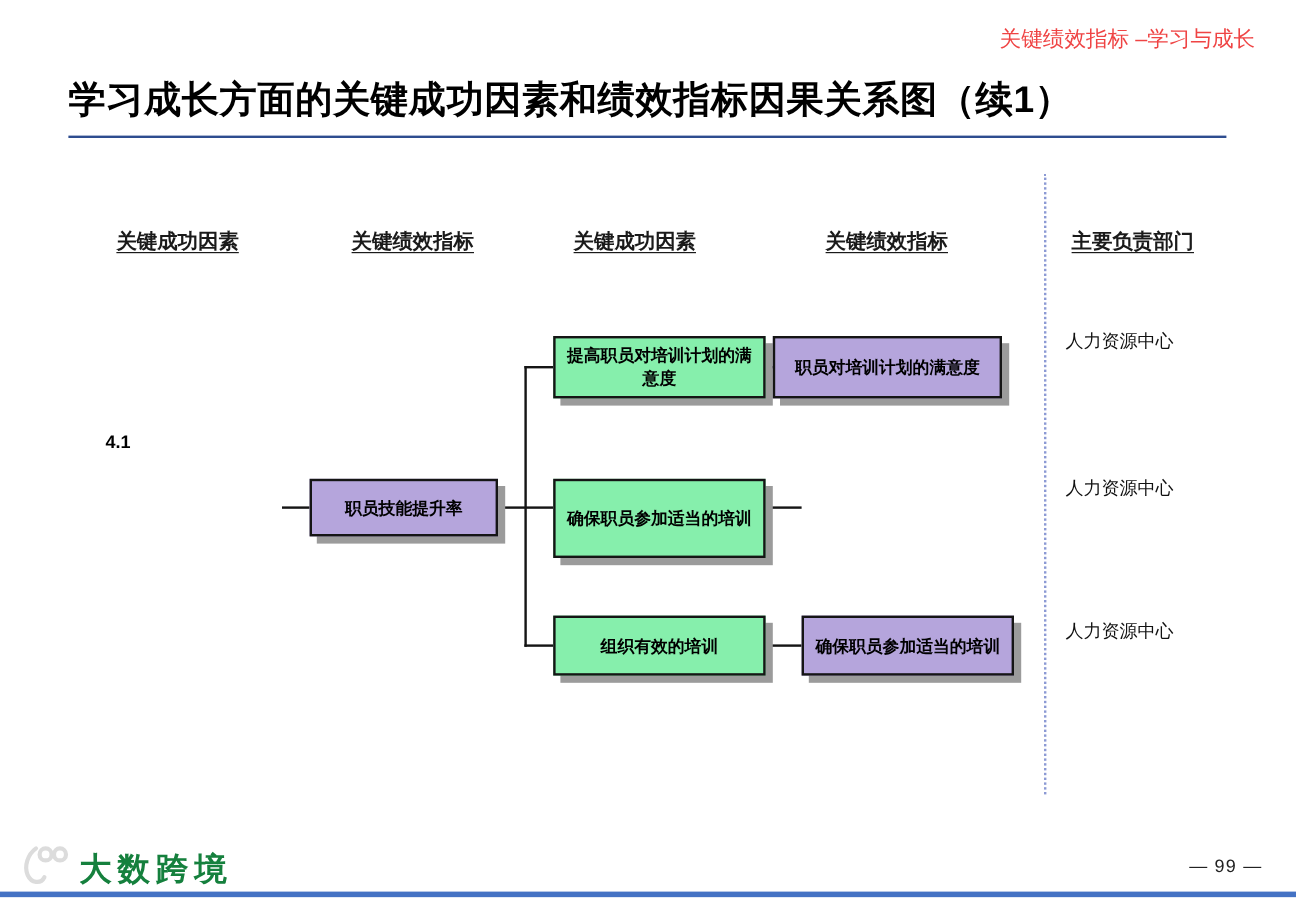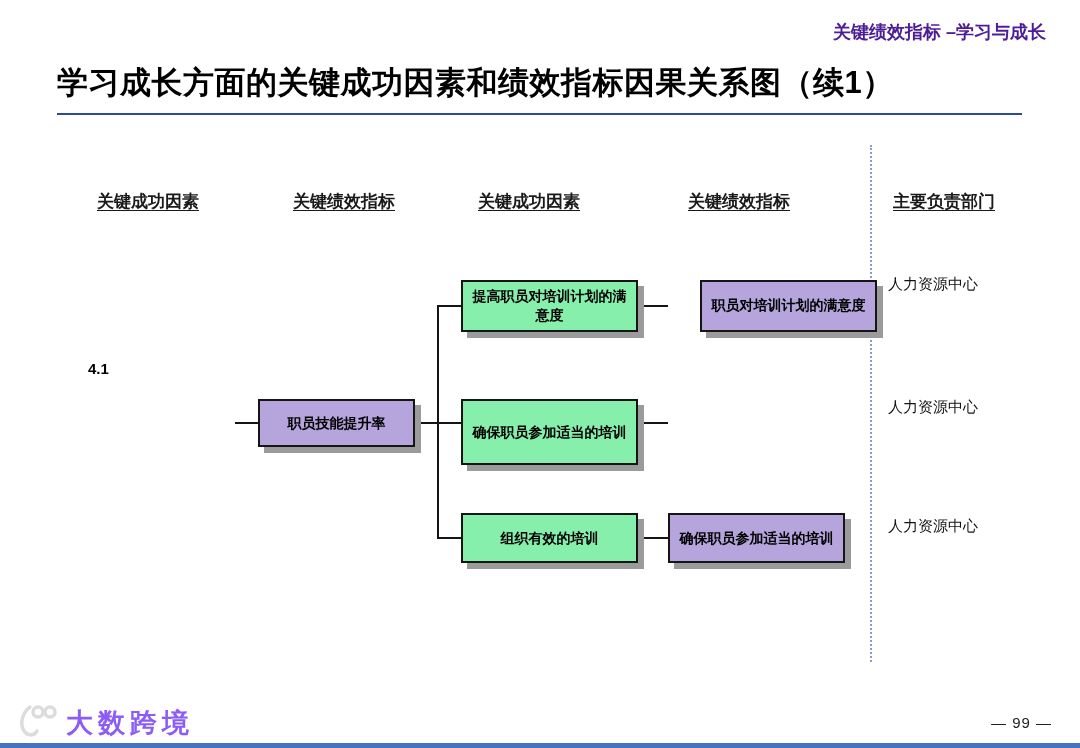--- a/index.html
+++ b/index.html
@@ -2,21 +2,21 @@
 <html><head>
 <meta charset="utf-8">
 <style>
   html,body { margin:0; padding:0; background:#ffffff; }
   .slide {
     position:relative; width:1080px; height:748px; background:#ffffff;
     font-family:"Liberation Sans", sans-serif; color:#111; overflow:hidden;
   }
   .slide-tag {
     position:absolute; top:20px; right:34px;
-    font-size:18px; font-weight:bold; color:#4c1d95;
+    font-size:18px; font-weight:normal; color:#ef4444;
   }
   .page-title {
     position:absolute; left:57px; top:62px; margin:0; width:980px;
     font-size:31px; font-weight:bold; color:#000; letter-spacing:0.5px; white-space:nowrap;
   }
   .title-rule {
     position:absolute; left:57px; top:113px; width:965px; height:2px;
     background:#2e4d8f;
   }
   .colhead {
@@ -35,41 +35,41 @@
   .box {
     position:absolute; box-sizing:border-box; background:#86efac;
     border:2px solid #151515; box-shadow:6px 6px 0 #9b9b9b;
     display:flex; align-items:center; justify-content:center; text-align:center;
     font-size:14px; font-weight:bold; line-height:1.35; color:#000; padding:2px 5px;
   }
   .purple { background:#b5a5dc; }
   .b-root-csf { left:77px;  top:399px; width:158px; height:48px; }
   .b-root-kpi { left:258px; top:399px; width:157px; height:48px; }
   .b-csf-a   { left:461px; top:280px; width:177px; height:52px; }
-  .b-kpi-a   { left:700px; top:280px; width:177px; height:52px;font-family:Liberation Mono, monospace; }
+  .b-kpi-a   { left:644px; top:280px; width:191px; height:52px; }
   .b-csf-b   { left:461px; top:399px; width:177px; height:66px; }
   .b-kpi-b   { left:668px; top:399px; width:177px; height:48px; }
   .b-csf-c   { left:461px; top:513px; width:177px; height:50px; }
   .b-kpi-c   { left:668px; top:513px; width:177px; height:50px; }
   .line { position:absolute; background:#151515; }
   .l1 { left:235px; top:422px; width:23px; height:2px; }
   .l2 { left:415px; top:422px; width:46px; height:2px; }
   .lv { left:437px; top:305px; width:2px;  height:234px; }
   .l3 { left:437px; top:305px; width:24px; height:2px; }
   .l4 { left:437px; top:537px; width:24px; height:2px; }
   .l5 { left:638px; top:305px; width:30px; height:2px; }
   .l6 { left:638px; top:422px; width:30px; height:2px; }
   .l7 { left:638px; top:537px; width:30px; height:2px; }
   .dept { position:absolute; left:888px; font-size:15px; color:#111; white-space:nowrap; }
   .dept-a { top:275px; } .dept-b { top:398px; } .dept-c { top:517px; }
   .footer-logo {
     position:absolute; left:16px; top:700px; display:flex; align-items:center;
   }
   .footer-logo .logo-text {
-    font-size:27px; font-weight:bold; color:#8b5cf6; letter-spacing:5px; margin-left:8px;
+    font-size:27px; font-weight:bold; color:#15803d; letter-spacing:5px; margin-left:8px;
   }
   .page-number {
     position:absolute; right:28px; top:714px; font-size:15px; color:#222; letter-spacing:1px;
   }
   .footer-bar {
     position:absolute; left:0; bottom:0; width:100%; height:5px; background:#4472c4;
   }
 </style>
 </head>
 <body>

